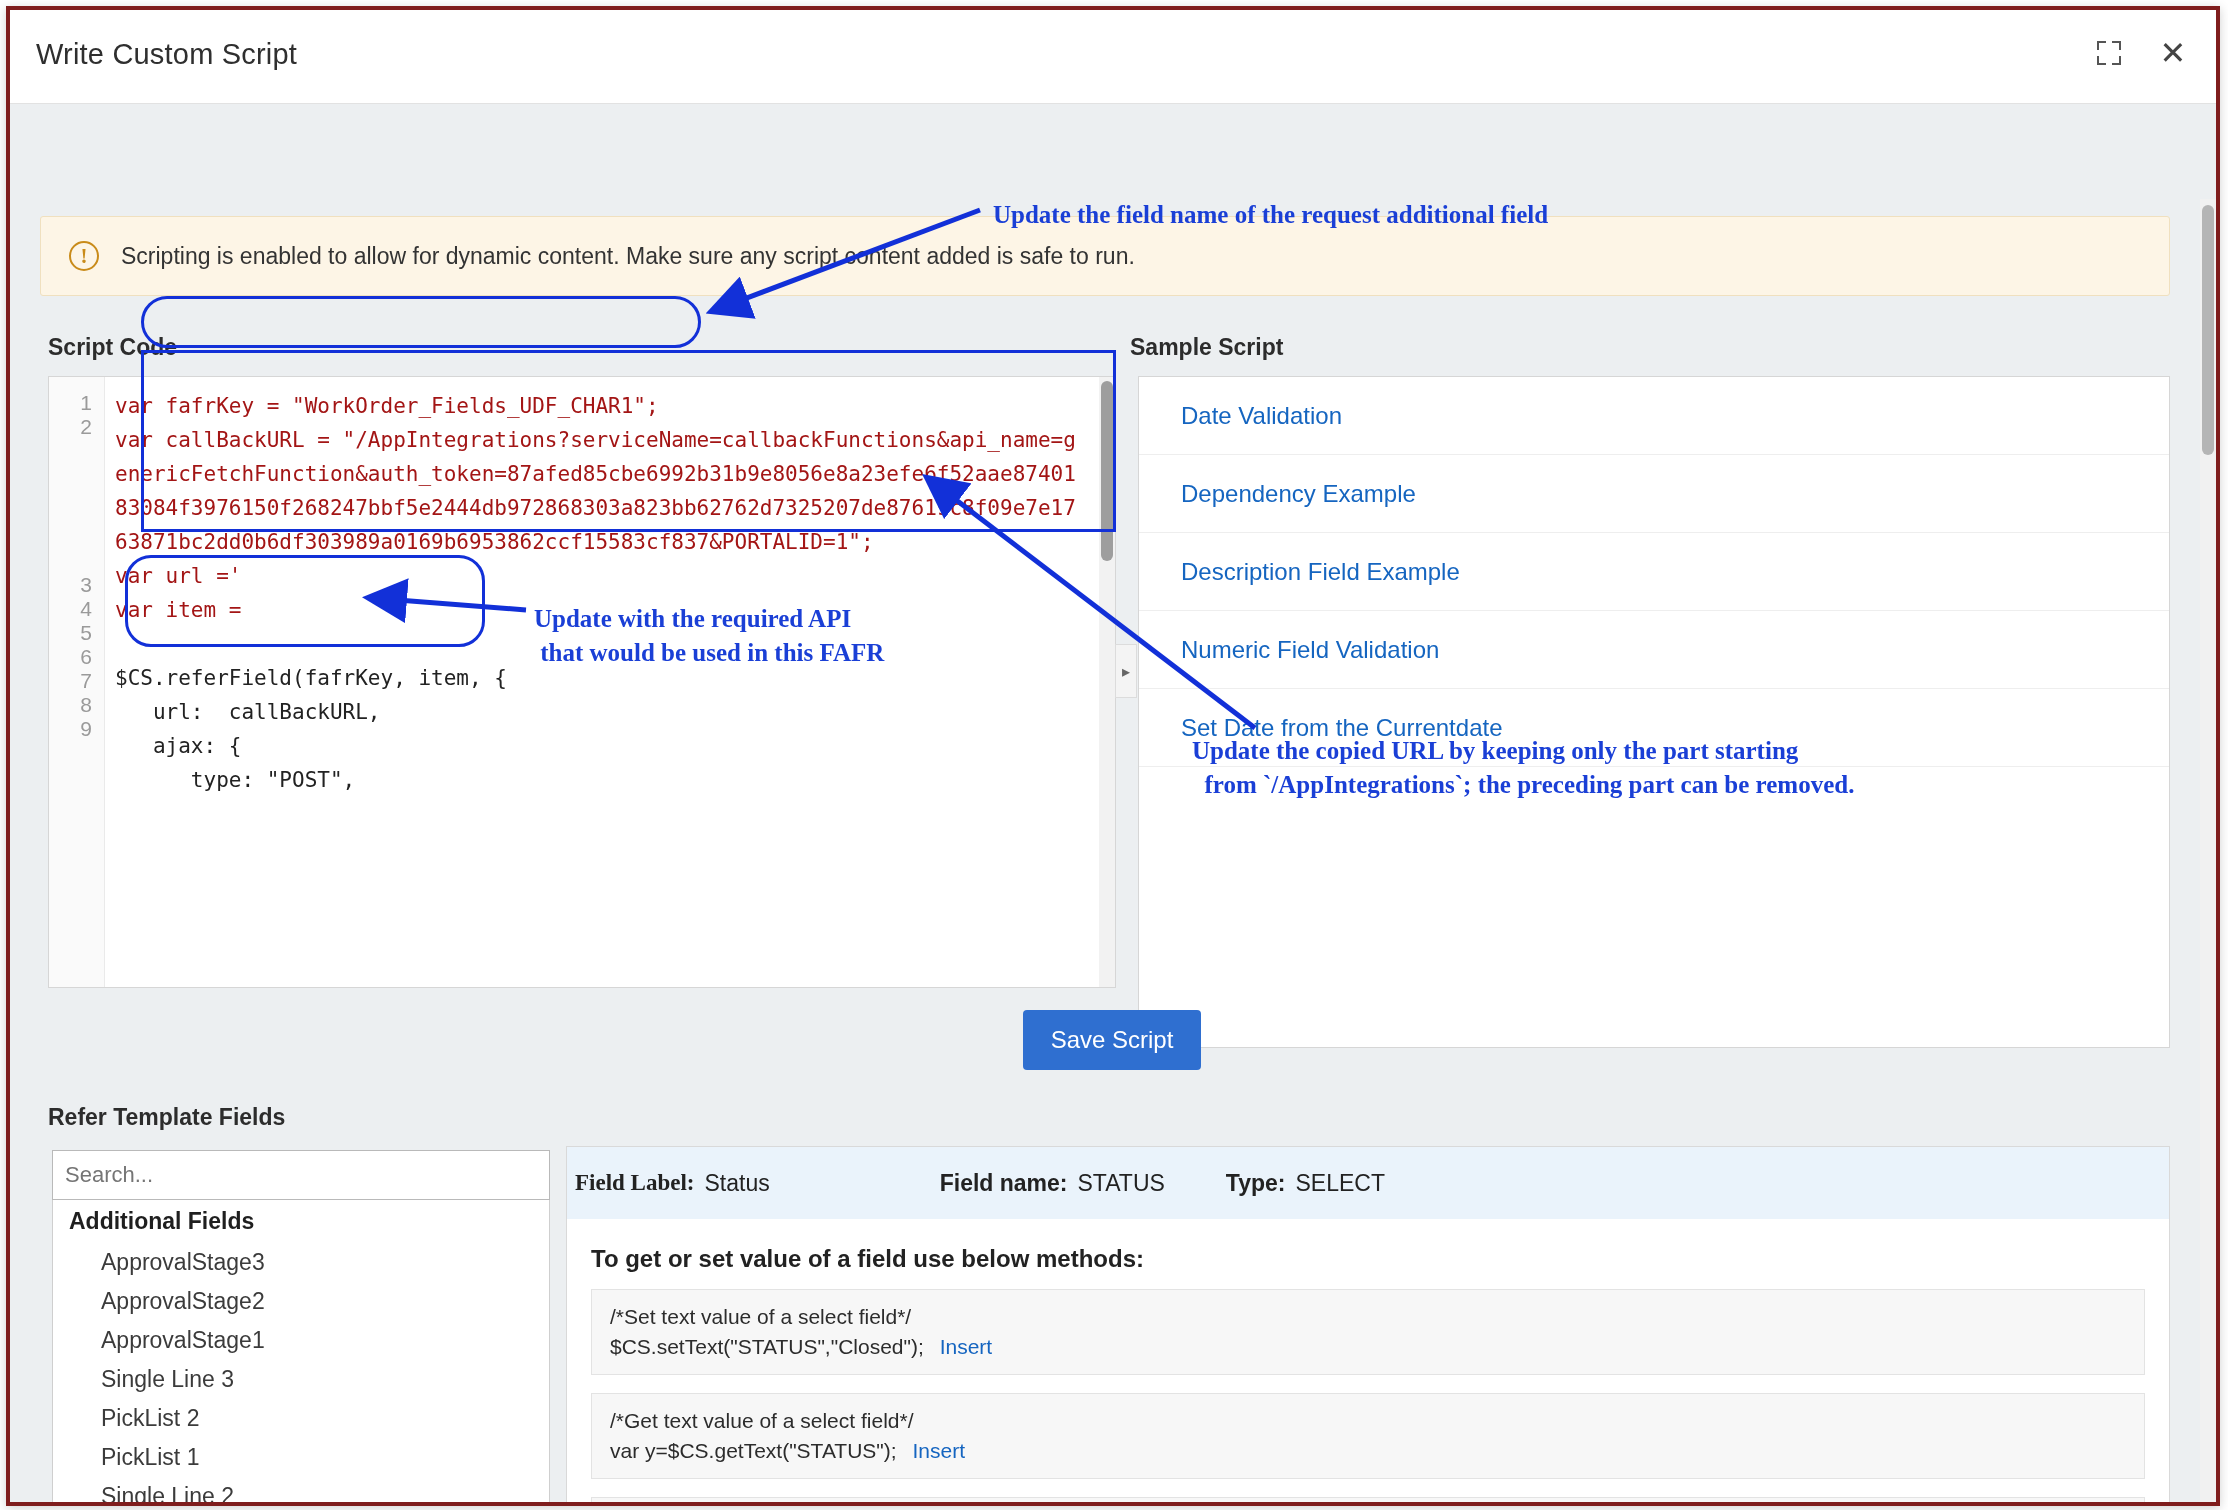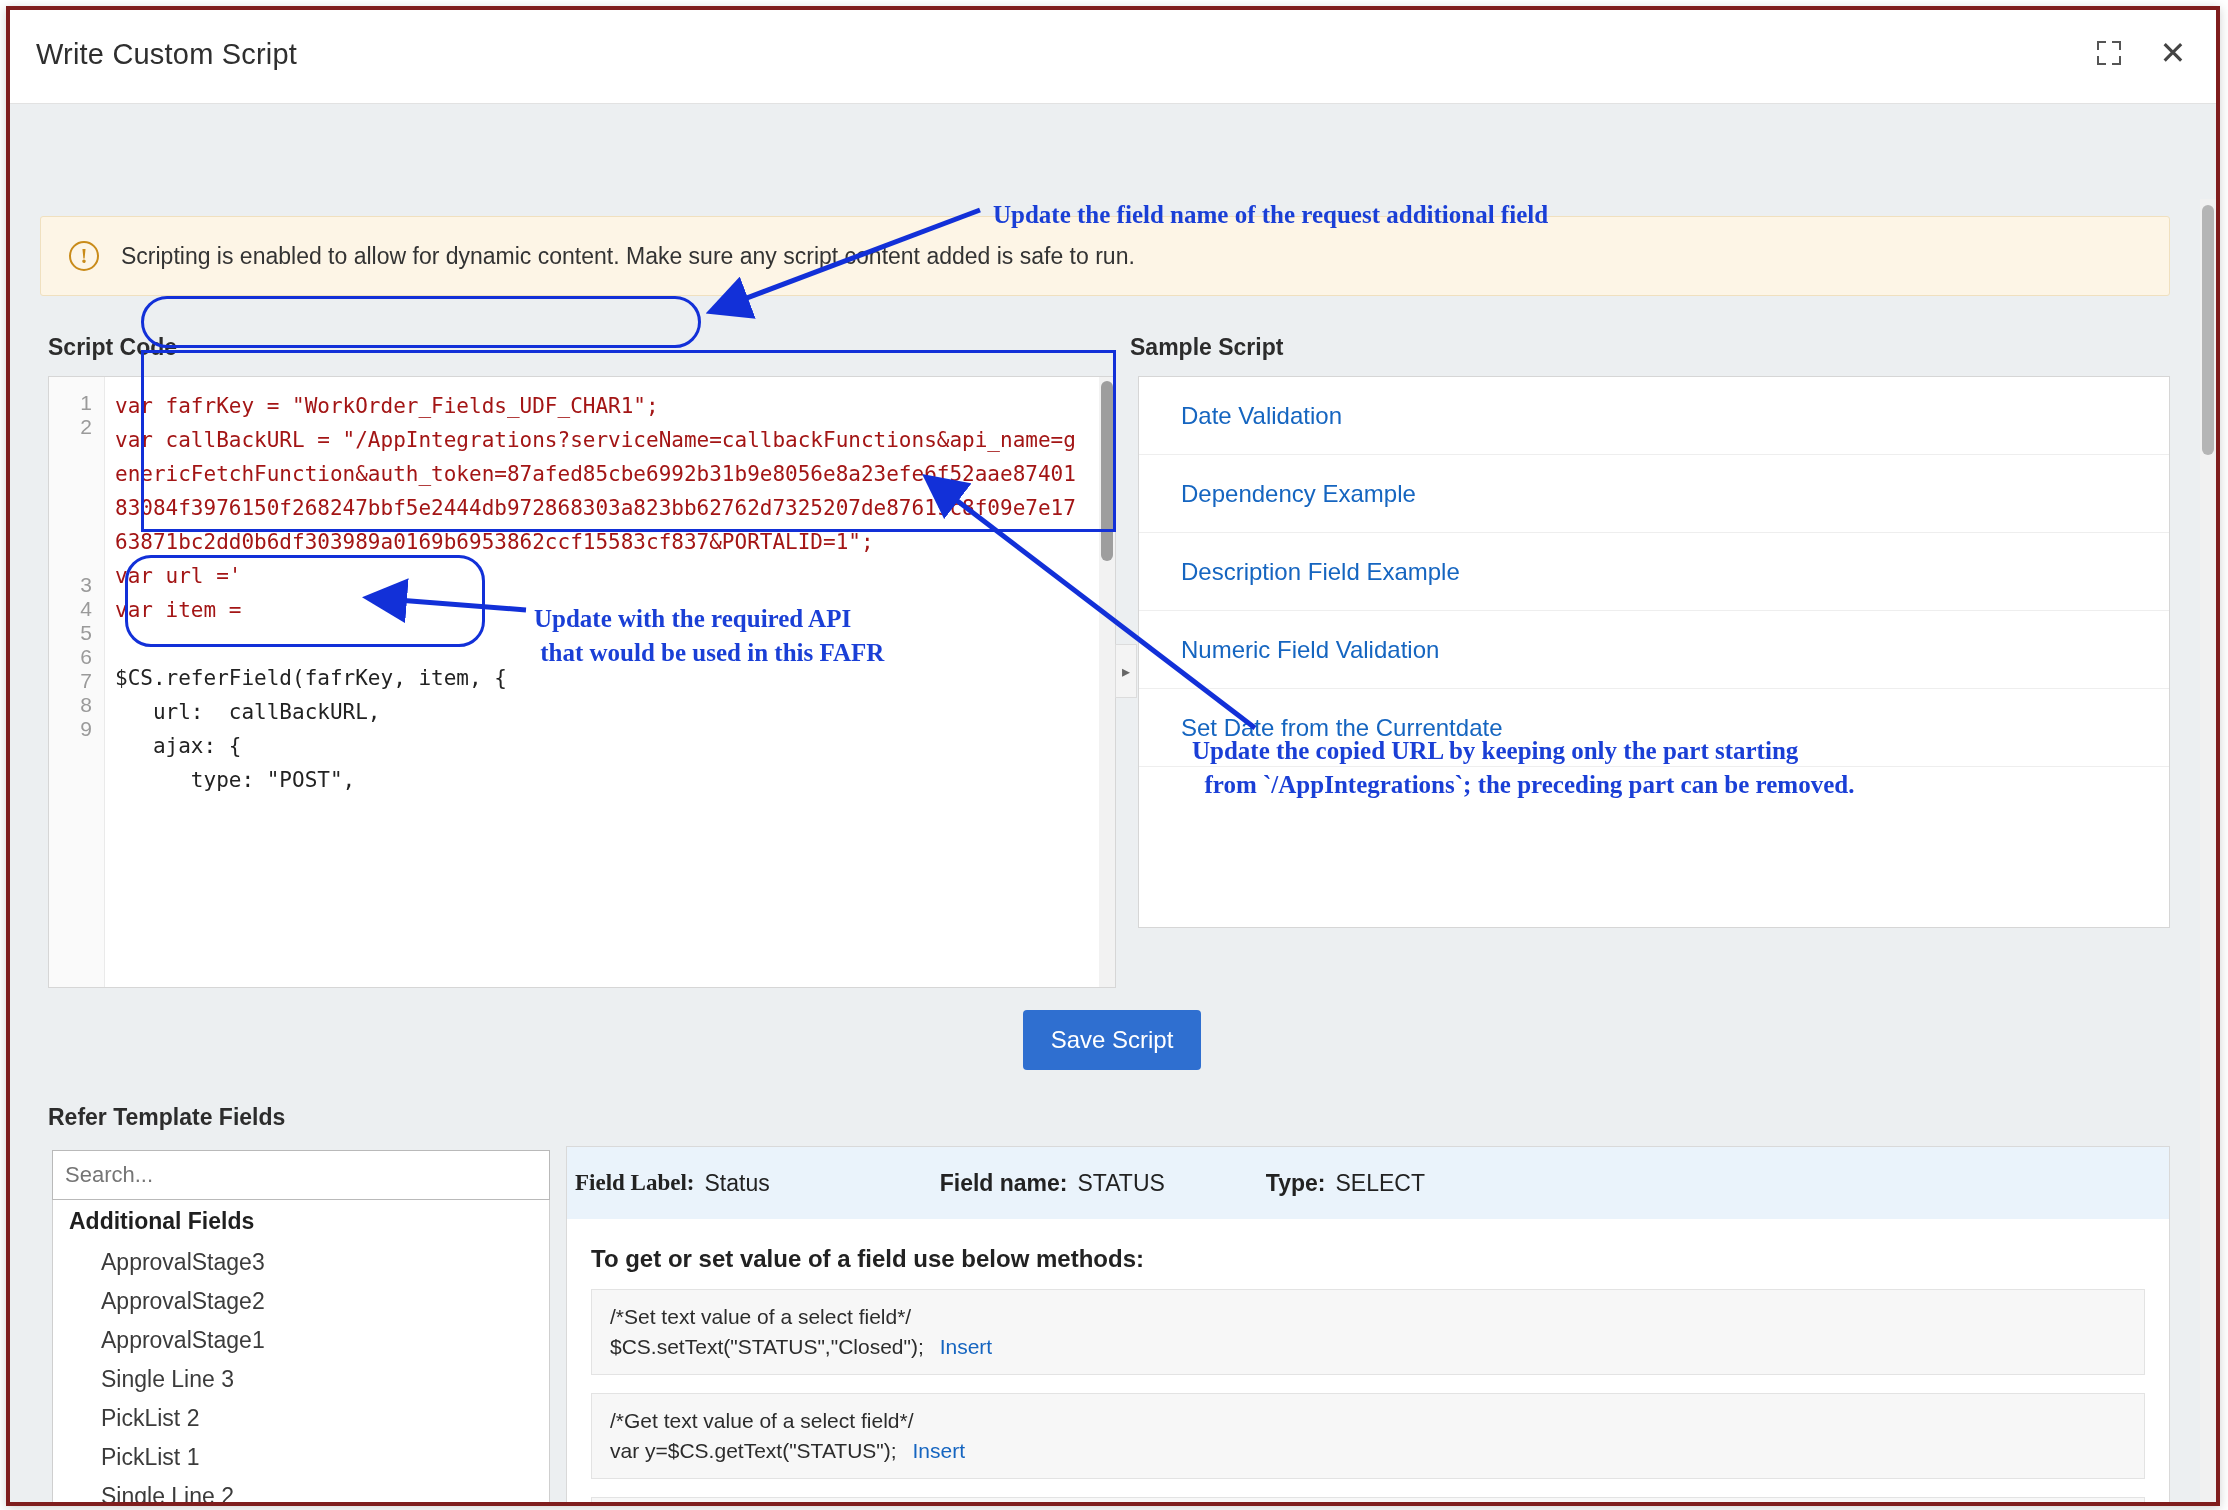--- a/index.html
+++ b/index.html
@@ -146,21 +146,21 @@
     background: #f4f4f4;
     border: 1px solid #dcdcdc;
     display: flex; align-items: center; justify-content: center;
     font-size: 16px; color: #666;
   }
 
   
   .sample-panel {
     position: absolute;
     left: 1128px; top: 272px;
-    width: 1032px; height: 552px;
+    width: 1032px; height: 672px;
     background: #ffffff;
     border: 1px solid #d6d6d6;
     overflow: hidden;
   }
   .sample-item {
     height: 78px;
     border-bottom: 1px solid #eeeeee;
     display: flex; align-items: center;
     padding-left: 42px;
     font-size: 24px;
@@ -223,21 +223,21 @@
   }
   .detail-header {
     height: 72px;
     background: #eaf3fb;
     display: flex; align-items: center;
     font-size: 23px; color: #222;
   }
   .detail-header span.b { font-weight: bold; }
   .dh-1 { margin-left: 8px; font-family: Liberation Serif, serif; }
   .dh-2 { margin-left: 170px; }
-  .dh-3 { margin-left: 101px; }
+  .dh-3 { margin-left: 61px; }
   .detail-intro {
     font-size: 24px; font-weight: bold; color: #222;
     padding: 26px 4px 16px 24px;
   }
   .snippet {
     margin: 0 24px 18px 24px;
     background: #f7f7f7;
     border: 1px solid #e3e3e3;
     padding: 12px 18px;
     font-size: 21px;

